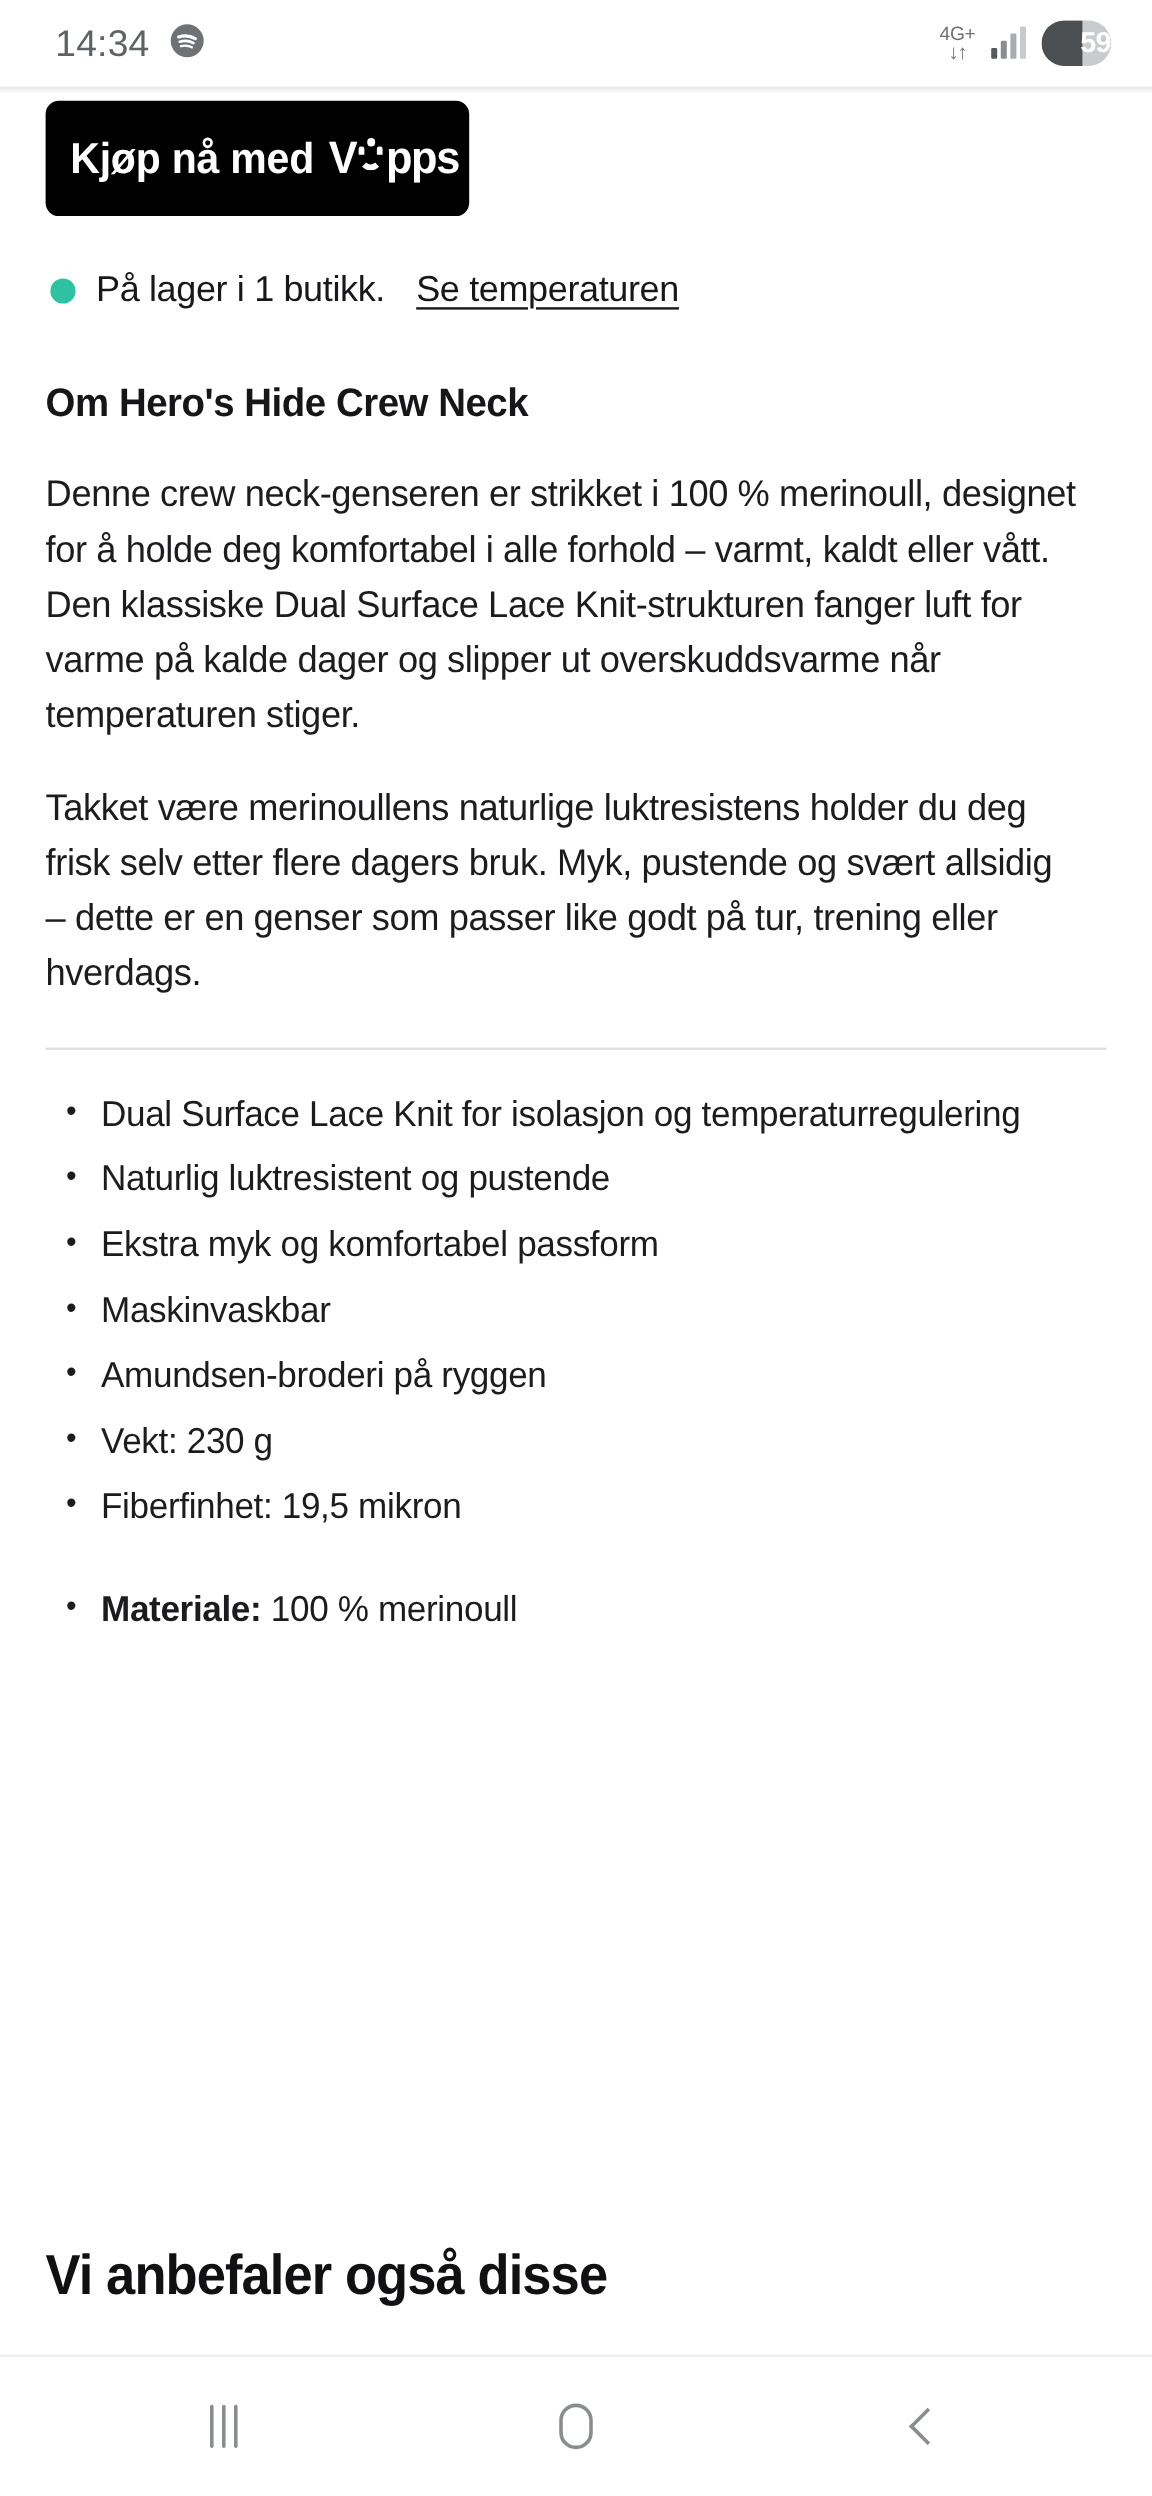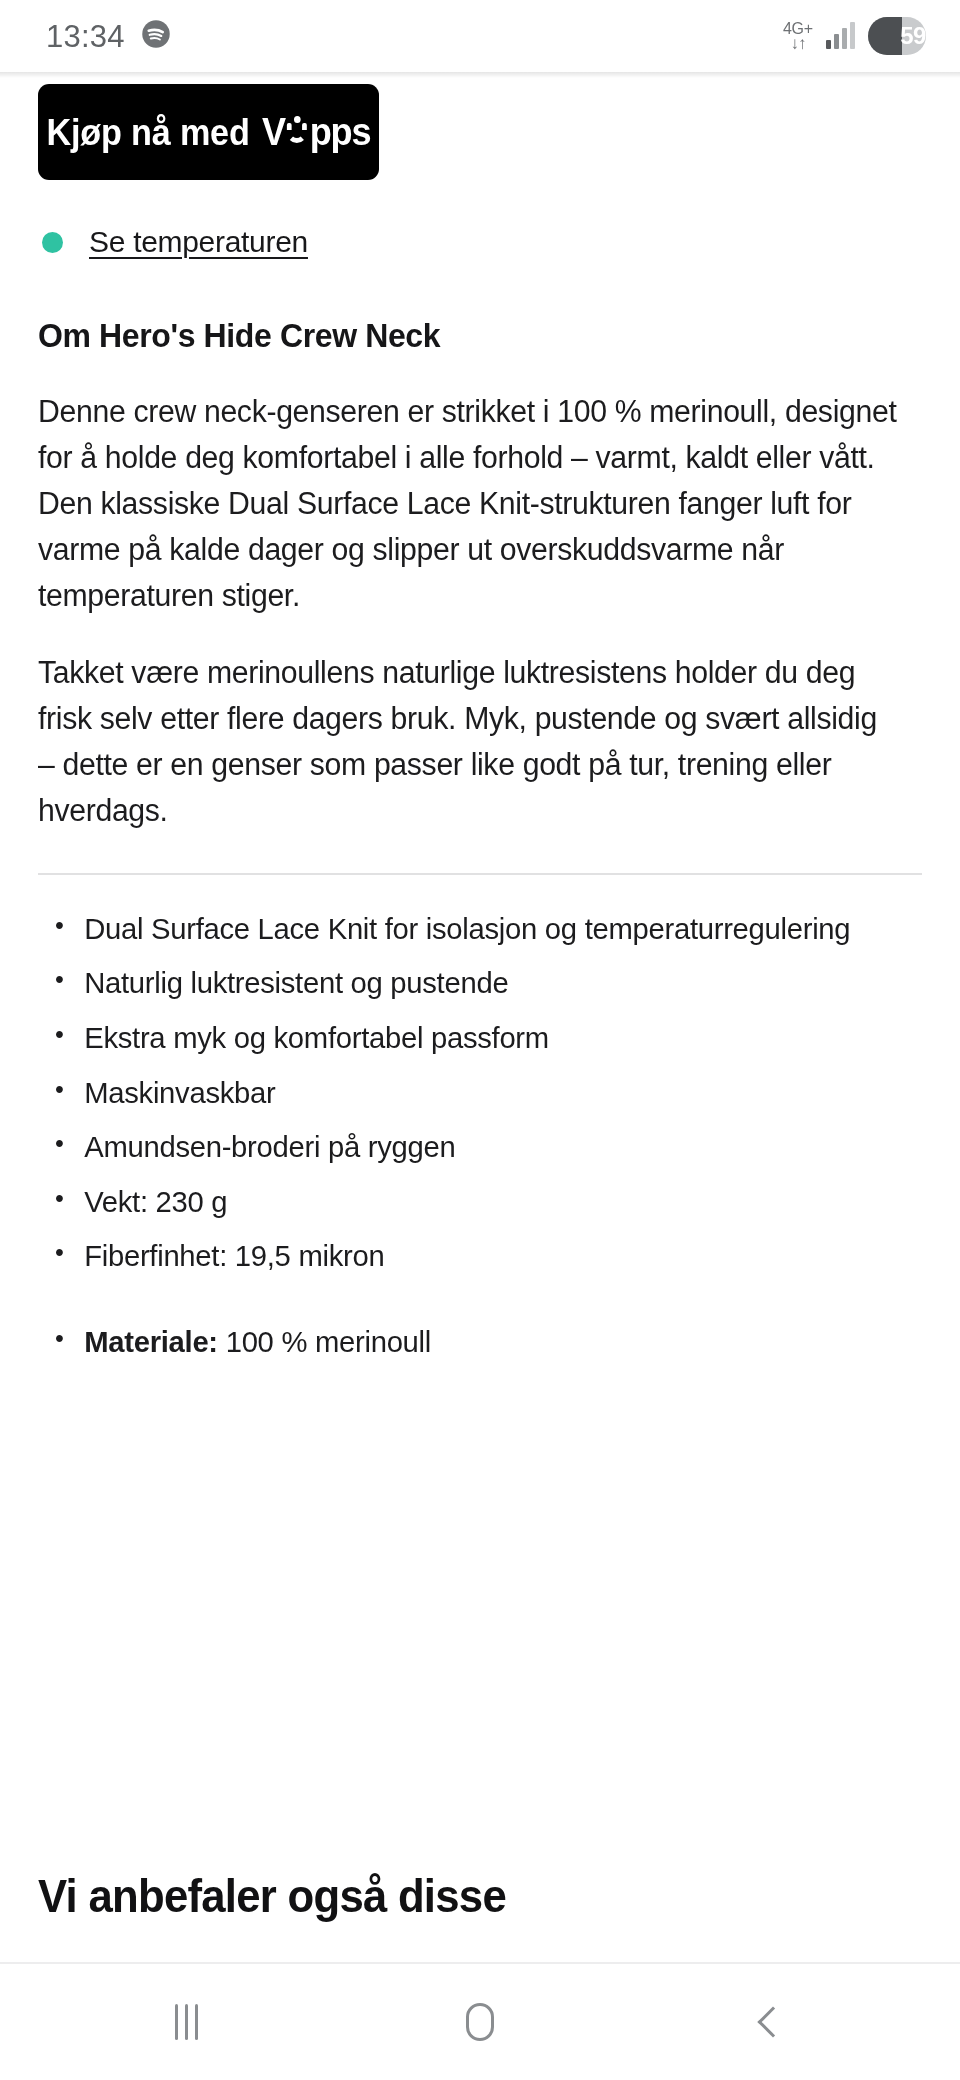--- a/index.html
+++ b/index.html
@@ -130,20 +130,21 @@
   .vipps-btn {
     display: flex;
     align-items: center;
     justify-content: center;
     margin: 6px 38px 0 38px;
     height: 96px;
     background: #000000;
     border: none;
     border-radius: 11px;
     cursor: pointer;
+    padding-left: 12px;
   }
   .vipps-label {
     display: flex;
     align-items: baseline;
     gap: 0;
     color: #ffffff;
     font-size: 36px;
     font-weight: 700;
     letter-spacing: -0.2px;
     font-family: "Liberation Sans", sans-serif;
@@ -331,21 +332,21 @@
     transform: rotate(45deg);
   }
 </style>
 </head>
 <body>
 
 <div class="phone">
 
   <div class="status-bar">
     <div class="status-left">
-      <span class="status-clock">13:34</span>
+      <span class="status-clock">14:34</span>
       <span class="spotify-icon">
         <svg width="30" height="30" viewBox="0 0 24 24" aria-hidden="true">
           <circle cx="12" cy="12" r="11" fill="#6f7275"></circle>
           <path d="M6.2 9.4c3.6-1.05 8.0-0.75 11.2 1.15" stroke="#ffffff" stroke-width="2.1" stroke-linecap="round" fill="none"></path>
           <path d="M7.0 12.6c3.0-0.85 6.6-0.6 9.2 0.95" stroke="#ffffff" stroke-width="1.8" stroke-linecap="round" fill="none"></path>
           <path d="M7.8 15.6c2.4-0.7 5.2-0.5 7.3 0.75" stroke="#ffffff" stroke-width="1.5" stroke-linecap="round" fill="none"></path>
         </svg>
       </span>
     </div>
 
@@ -379,20 +380,21 @@
             <span class="dot"></span>
             <span class="arc"></span>
           </span>
           <span>pps</span>
         </span>
       </span>
     </button>
 
     <div class="stock-row">
       <span class="stock-dot"></span>
+      <span class="stock-text">På lager i 1 butikk.</span>
       <a class="stock-link" href="#">Se temperaturen</a>
     </div>
 
     <h2 class="section-title">Om Hero's Hide Crew Neck</h2>
 
     <p class="body-copy">Denne crew neck-genseren er strikket i 100 % merinoull, designet for å holde deg komfortabel i alle forhold – varmt, kaldt eller vått. Den klassiske Dual Surface Lace Knit-strukturen fanger luft for varme på kalde dager og slipper ut overskuddsvarme når temperaturen stiger.</p>
     <p class="body-copy">Takket være merinoullens naturlige luktresistens holder du deg frisk selv etter flere dagers bruk. Myk, pustende og svært allsidig – dette er en genser som passer like godt på tur, trening eller hverdags.</p>
 
     <hr class="divider">
 

